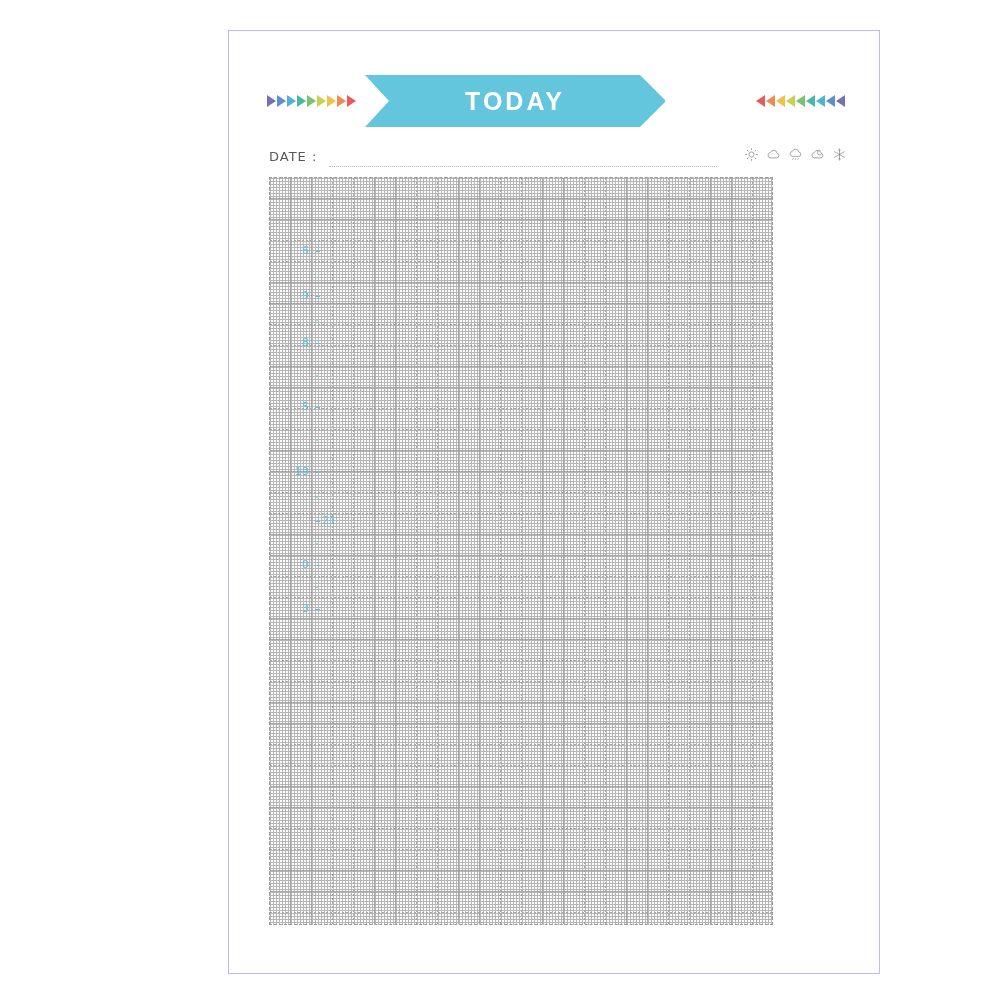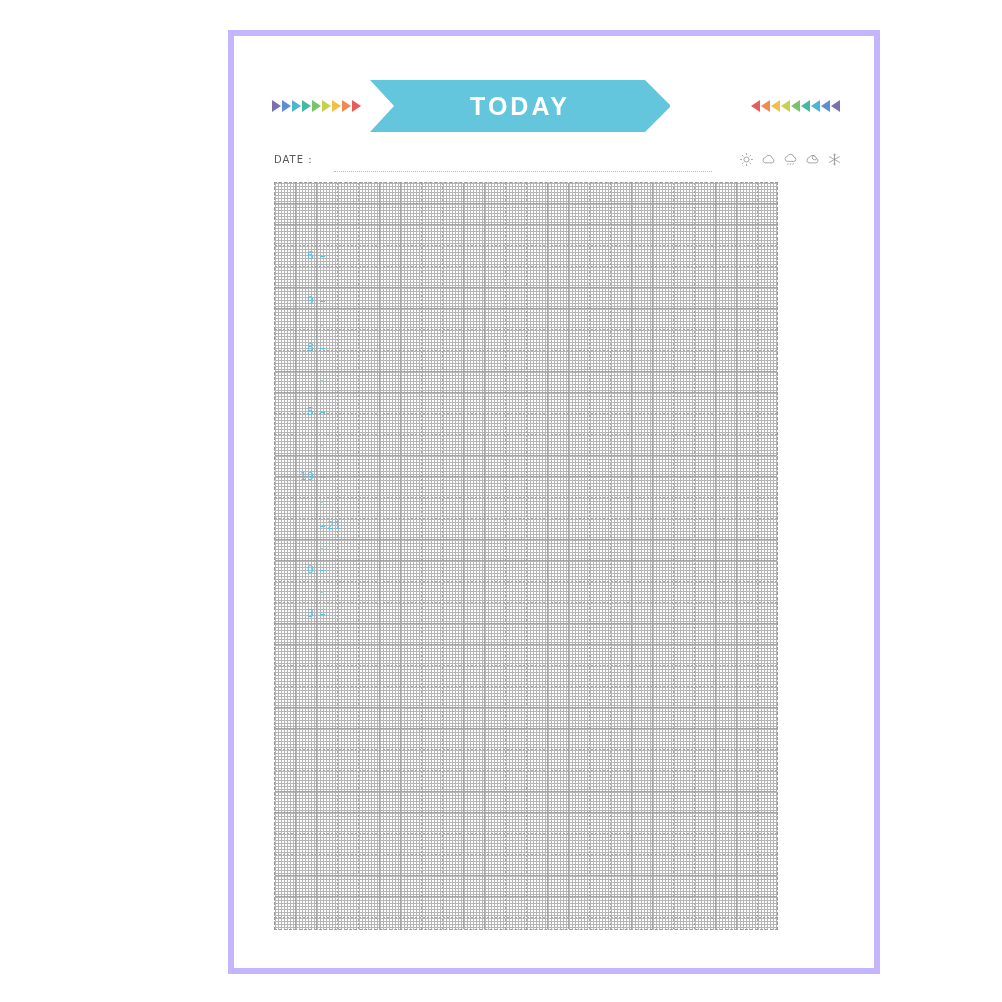--- a/index.html
+++ b/index.html
@@ -16,21 +16,21 @@
   }
 
   
   #page {
     position: absolute;
     left: 228px;
     top: 30px;
     width: 652px;
     height: 944px;
     background: #ffffff;
-    border: 6px solid #c4b5fd;
+    border: 1px solid #c4b5fd;
     box-sizing: border-box;
   }
 
   
   #banner-row {
     position: absolute;
     left: 0;
     top: 44px;
     width: 100%;
     height: 52px;
@@ -90,21 +90,21 @@
     position: absolute;
     left: 40px;
     right: 32px;
     top: 118px;
     height: 22px;
   }
   #date-label {
     position: absolute;
     left: 0;
     top: 0;
-    font-size: 10px;
+    font-size: 13px;
     color: #55595c;
     letter-spacing: 1px;
     font-family: "DejaVu Sans", sans-serif;
   }
   #date-line {
     position: absolute;
     left: 60px;
     right: 130px;
     top: 17px;
     border-bottom: 1px dotted #b9b9b9;

